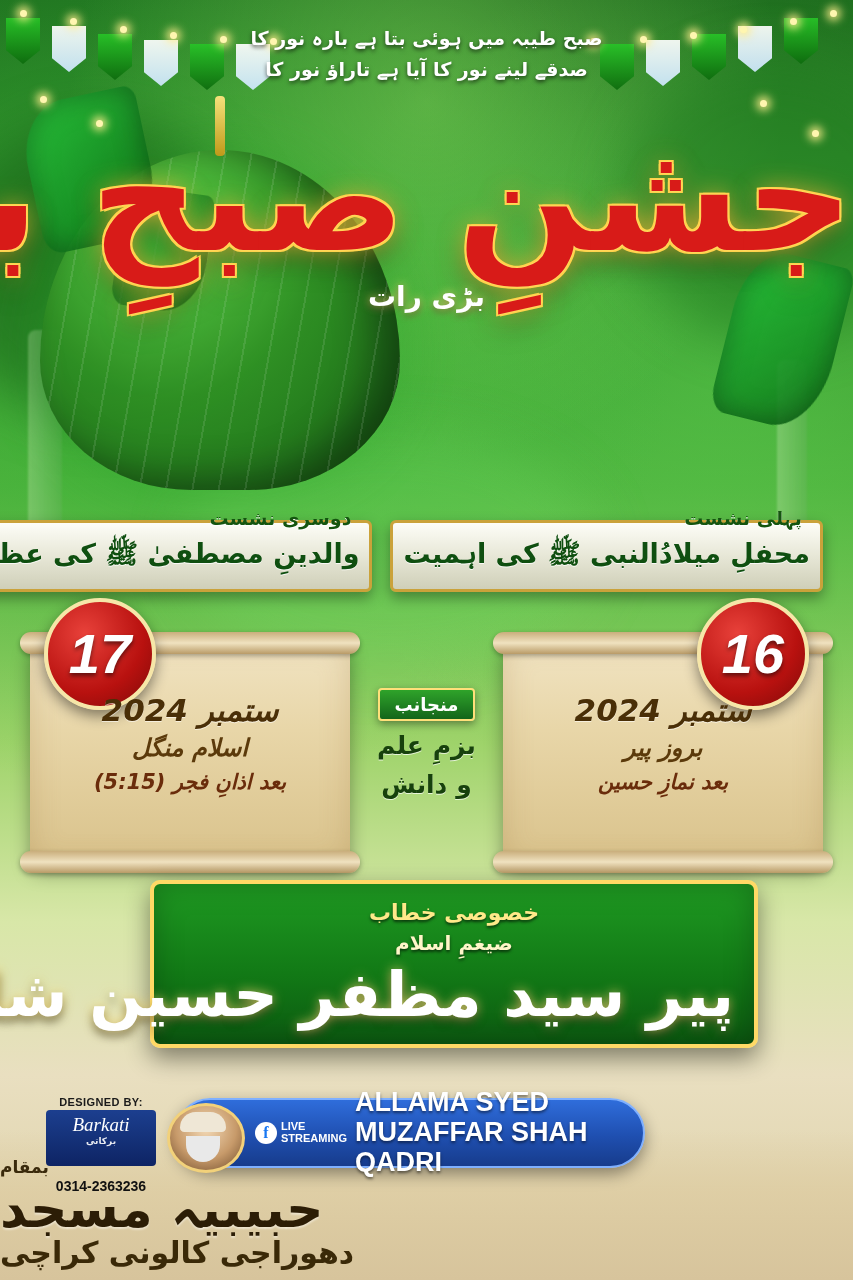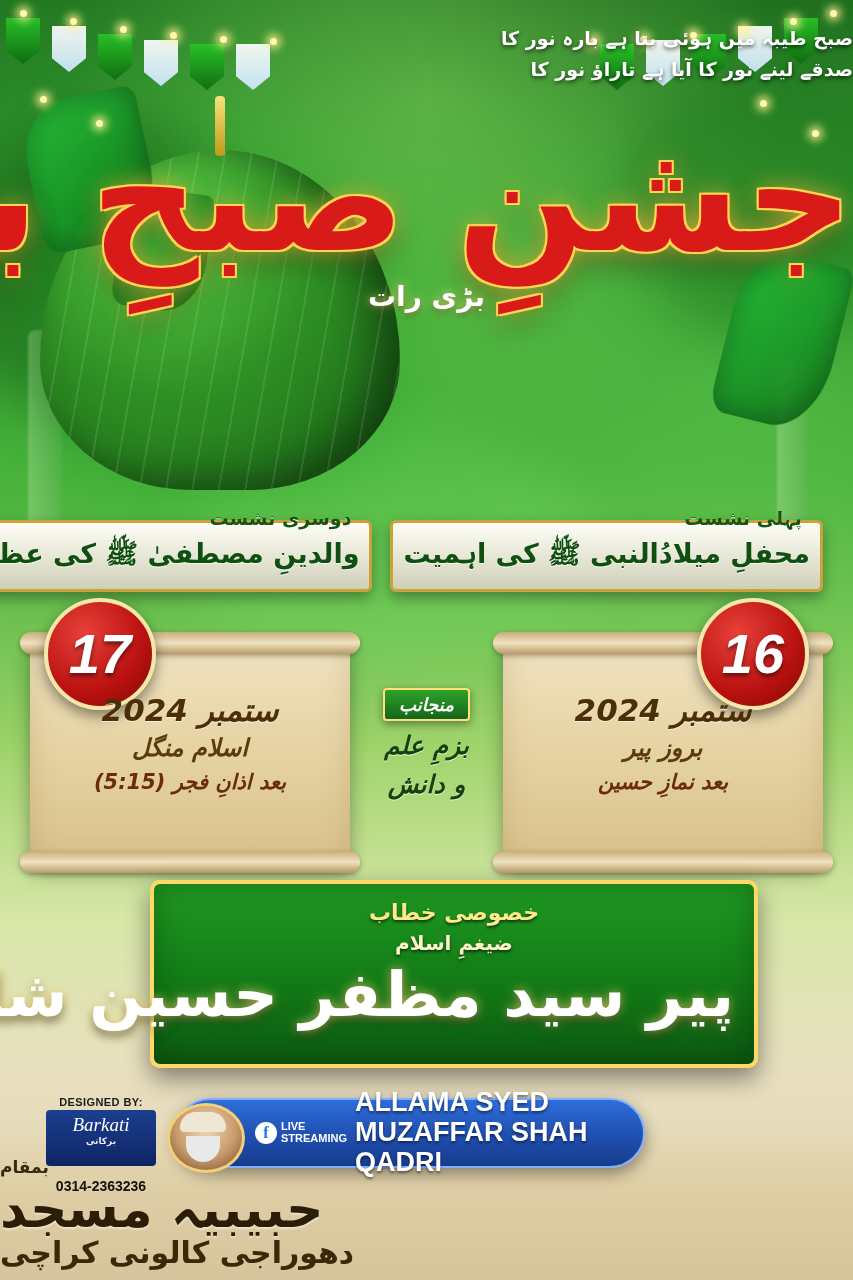--- a/index.html
+++ b/index.html
@@ -125,21 +125,21 @@
     position: absolute;
     left: 0;
     top: 22px;
     width: 853px;
     text-align: center;
     color: #ffffff;
     text-shadow: 0 2px 4px rgba(0,0,0,0.65);
     line-height: 1.55;
     font-size: 19px;
   }
-  .couplet div { margin: 2px 0; text-align: right; }
+  .couplet div { margin: 2px 0; }
 
   
   .title-wrap {
     position: absolute;
     left: 0;
     top: 120px;
     width: 853px;
     text-align: center;
   }
   .title-main {
@@ -273,21 +273,20 @@
   }
 
   
   .centre-tag {
     position: absolute;
     left: 50%;
     top: 688px;
     transform: translateX(-50%);
     text-align: center;
     width: 170px;
-    font-style: italic;
   }
   .centre-tag .pill {
     display: inline-block;
     background: linear-gradient(to bottom, #2fa32a, #13651a);
     color: #ffffff;
     font-size: 18px;
     padding: 4px 14px;
     border-radius: 4px;
     border: 2px solid #ffe07a;
     box-shadow: 0 3px 8px rgba(0,0,0,0.4);
@@ -298,21 +297,21 @@
     font-size: 25px;
     text-shadow: 0 1px 0 rgba(255,255,255,0.7);
   }
 
   
   .speaker-panel {
     position: absolute;
     left: 150px;
     top: 880px;
     width: 560px;
-    padding: 16px 20px 34px 20px;
+    padding: 16px 20px 14px 20px;
     background: linear-gradient(to bottom, #1f9a22 0%, #127a16 55%, #0c5a11 100%);
     border: 4px solid #ffd966;
     border-radius: 10px;
     box-shadow: 0 10px 24px rgba(0,0,0,0.45), inset 0 0 30px rgba(0,0,0,0.25);
     text-align: center;
   }
   .sp-kicker {
     color: #ffe98a;
     font-size: 22px;
     text-shadow: 0 2px 3px rgba(0,0,0,0.6);

